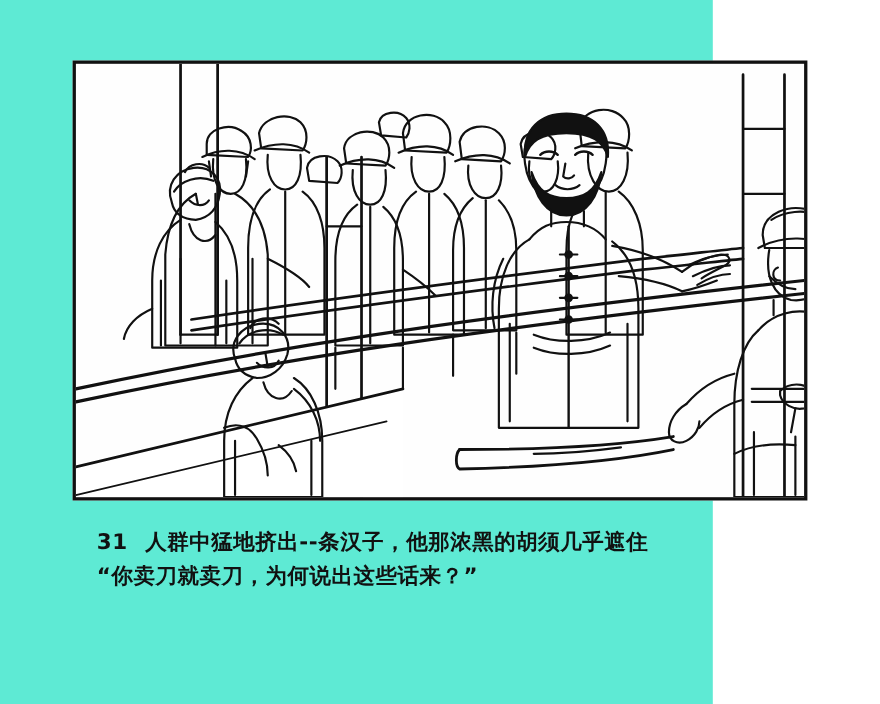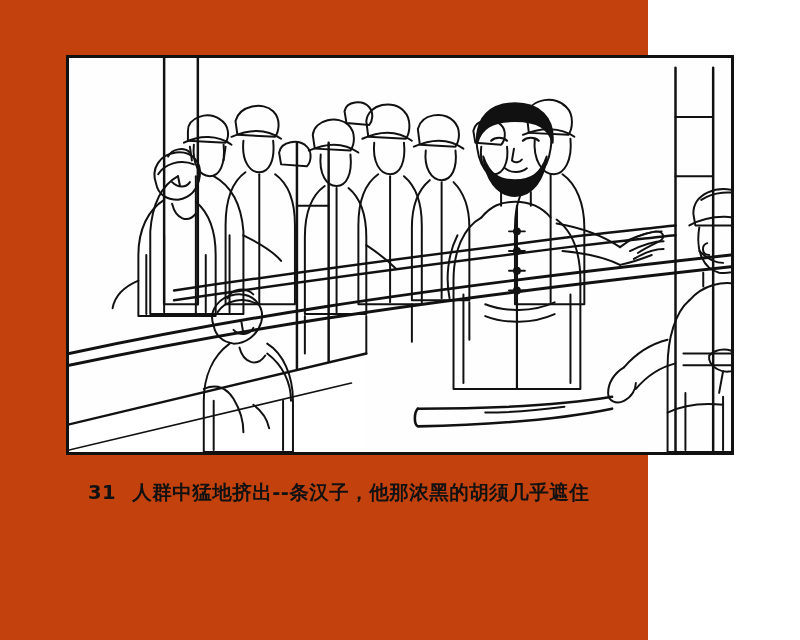--- a/index.html
+++ b/index.html
@@ -10,21 +10,21 @@
   body {
     width: 800px;
     height: 640px;
     overflow: hidden;
     font-family: "DejaVu Sans", sans-serif;
   }
   .page {
     position: relative;
     width: 648px;
     height: 640px;
-    background: #c2410c;
+    background: #5eead4;
   }
   .panel {
     position: absolute;
     left: 66px;
     top: 55px;
     width: 668px;
     height: 400px;
     border: 3px solid #111;
     background: #fefefe;
     overflow: hidden;
@@ -226,15 +226,16 @@
         <path d="M604 360 C620 352 640 350 660 352"></path>
 
         <path d="M238 262 L238 300 M300 262 L300 300"></path>
         <path d="M346 250 L346 288 M404 248 L404 286"></path>
       </g>
     </svg>
   </div>
 
   <div class="caption">
     <div class="line first"><span class="cap-num">31</span><span>人群中猛地挤出--条汉子，他那浓黑的胡须几乎遮住</span></div>
+    <div class="line">“你卖刀就卖刀，为何说出这些话来？”</div>
   </div>
 
 </div>
 
 </body></html>

